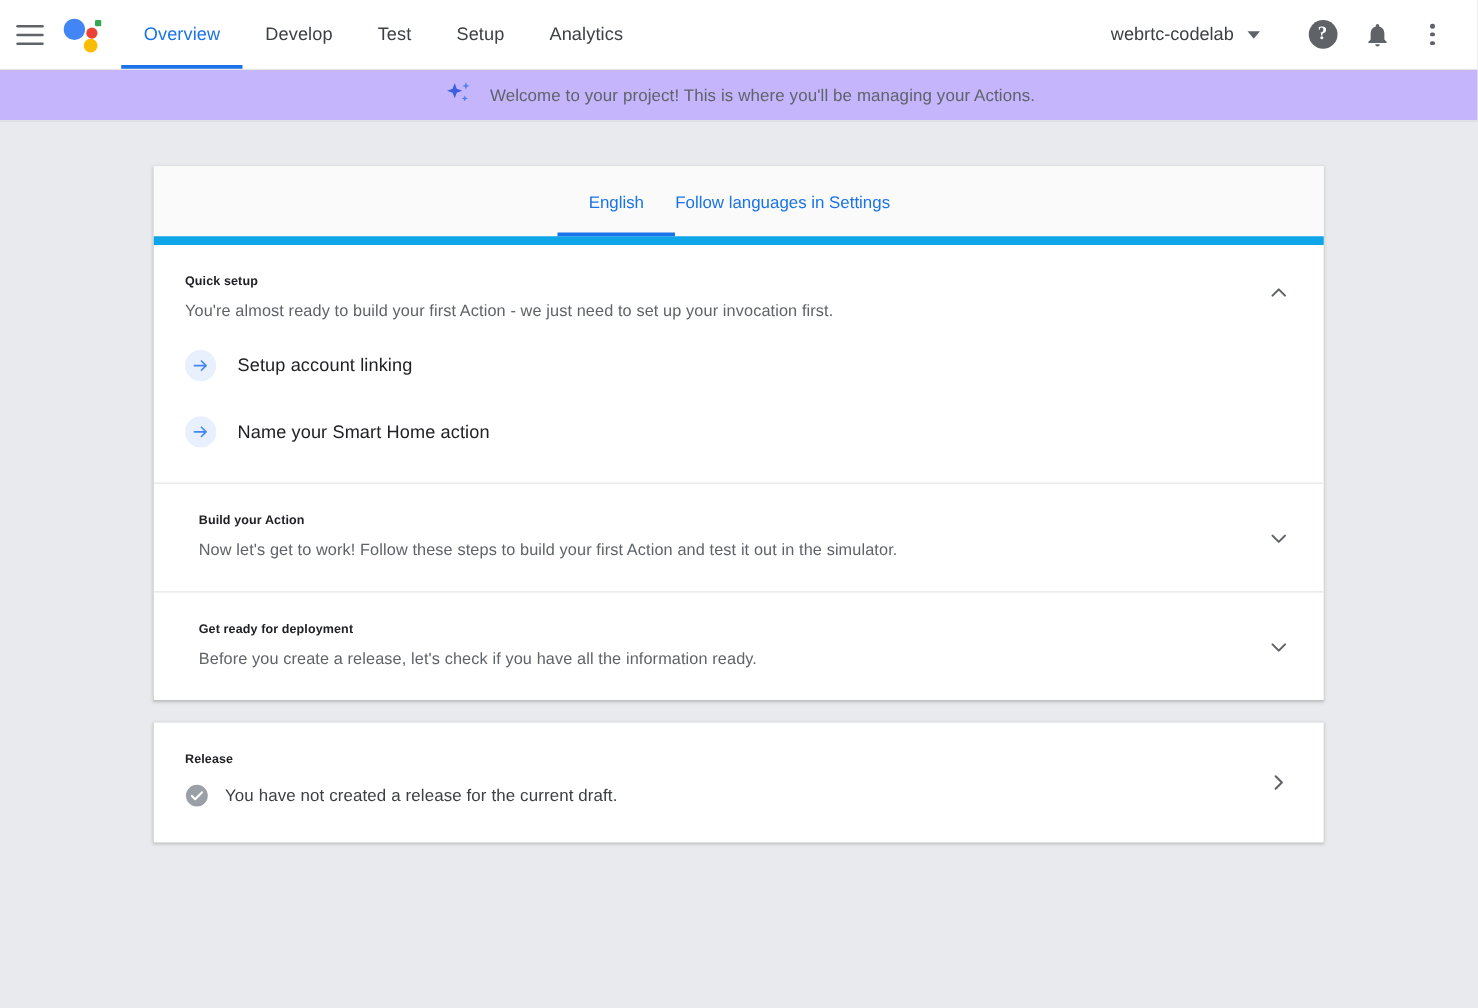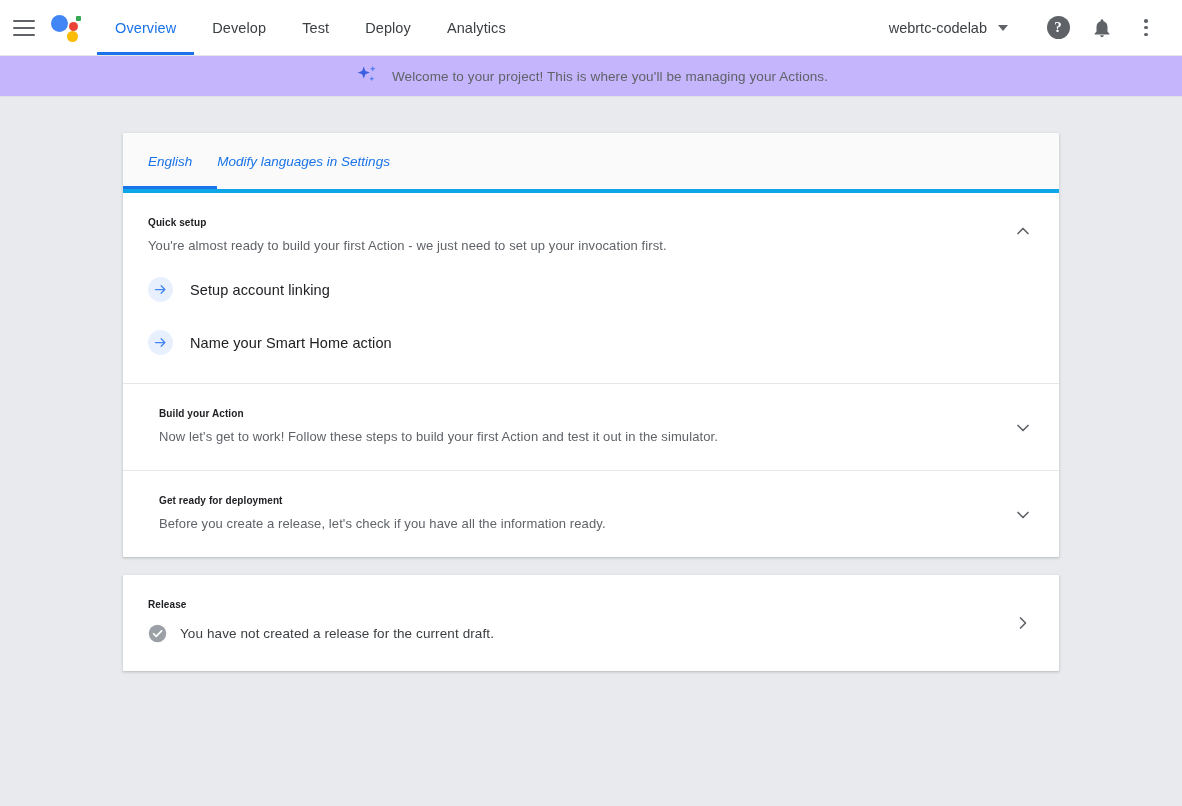--- a/index.html
+++ b/index.html
@@ -193,26 +193,25 @@
     box-shadow: 0 1px 2px rgba(60,64,67,.18), 0 1px 3px 1px rgba(60,64,67,.08);
     border-radius: 1px;
   }
   .card + .card {
     margin-top: 18px;
   }
 
   .lang-bar {
     display: flex;
     align-items: center;
-    justify-content: flex-start;
+    justify-content: center;
     height: 56px;
     background: #fafafa;
-    border-bottom: 4px solid #0ea5e9;
+    border-bottom: 7px solid #0ea5e9;
     padding: 0 24px 0 0;
-    font-style: italic;
   }
   .lang-tab {
     height: 56px;
     display: flex;
     align-items: center;
     padding: 0 25px;
     font-size: 13.5px;
     color: #1a73e8;
     position: relative;
     cursor: pointer;
@@ -349,21 +348,21 @@
     <div class="nav-item active">
       <span>Overview</span>
     </div>
     <div class="nav-item">
       <span>Develop</span>
     </div>
     <div class="nav-item">
       <span>Test</span>
     </div>
     <div class="nav-item">
-      <span>Deploy</span>
+      <span>Setup</span>
     </div>
     <div class="nav-item">
       <span>Analytics</span>
     </div>
   </nav>
 
   <div class="topbar-right">
 
     <div class="project-select">
       <span>webrtc-codelab</span>
@@ -401,21 +400,21 @@
 </div>
 
 <div class="page">
 
   <div class="card">
 
     <div class="lang-bar">
       <div class="lang-tab">
         <span>English</span>
       </div>
-      <a class="lang-link">Modify languages in Settings</a>
+      <a class="lang-link">Follow languages in Settings</a>
     </div>
 
     <div class="section">
       <h2 class="section-title">Quick setup</h2>
       <p class="section-sub">You're almost ready to build your first Action - we just need to set up your invocation first.</p>
 
       <div class="chevron">
         <svg width="20" height="20" viewBox="0 0 24 24">
           <path fill="none" stroke="#5f6368" stroke-width="2" stroke-linecap="round" stroke-linejoin="round" d="M6 15l6-6 6 6"></path>
         </svg>

